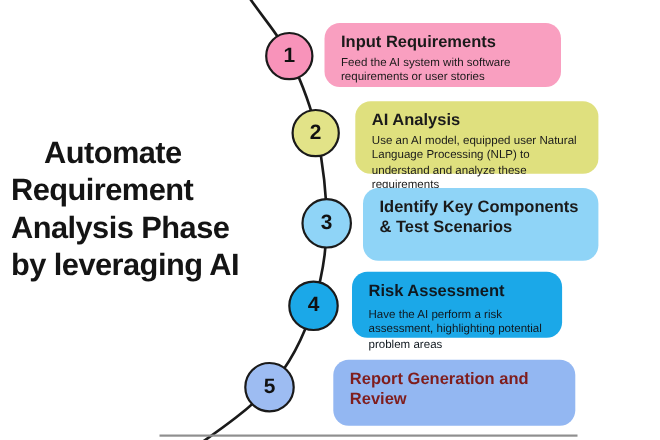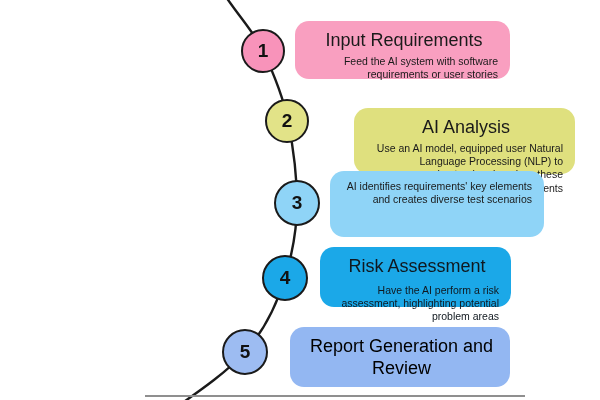--- a/index.html
+++ b/index.html
@@ -23,41 +23,47 @@
   .badge-1{left:241px;top:29px;width:44px;height:44px;}
   .badge-2{left:265px;top:99px;width:44px;height:44px;}
   .badge-3{left:274px;top:180px;width:46px;height:46px;}
   .badge-4{left:262px;top:255px;width:46px;height:46px;}
   .badge-5{left:222px;top:329px;width:46px;height:46px;}
   .step-card{
     position:absolute;border-radius:14px;box-sizing:border-box;
     padding:9px 12px 8px 15px;
   }
   .card-1{left:295px;top:21px;width:215px;height:58px;}
-  .card-2{left:323px;top:108px;width:221px;height:66px;margin-left:31px;}
+  .card-2{left:323px;top:92px;width:221px;height:66px;}
   .card-3{left:330px;top:171px;width:214px;height:66px;}
   .card-4{left:320px;top:247px;width:191px;height:60px;}
   .card-5{left:290px;top:327px;width:220px;height:60px;}
-  .step-heading{font-size:18px;font-weight:normal;line-height:1.2;margin-bottom:3px;text-align:center;}
-  .step-body{font-size:10.5px;line-height:1.28;text-align:right;}
+  .step-heading{font-size:15px;font-weight:bold;line-height:1.2;margin-bottom:3px;}
+  .step-body{font-size:10.5px;line-height:1.28;}
   .card-4 .step-heading{margin-bottom:6px;}
   .card-5 .step-heading{margin-bottom:6px;}
   .bottom-divider{
     position:absolute;left:145px;top:395px;width:380px;height:2px;background:#8f8f8f;
   }
 </style>
 </head>
 <body>
 
 <div class="canvas">
 
   <svg class="timeline-svg" viewBox="0 0 600 400" xmlns="http://www.w3.org/2000/svg">
     <path d="M 224 -6 C 240 18, 254 32, 263 51 C 272 70, 283 96, 288 121 C 293 146, 297 176, 297 203 C 297 228, 292 255, 285 278 C 277 304, 264 331, 245 352 C 226 373, 198 392, 178 406" fill="none" stroke="#1a1a1a" stroke-width="2.4"></path>
   </svg>
 
+  <h1 class="page-title">
+    <span class="tline indent">Automate</span>
+    <span class="tline">Requirement</span>
+    <span class="tline">Analysis Phase</span>
+    <span class="tline">by leveraging AI</span>
+  </h1>
 
   <div class="step-badge badge-1" style="background-color: rgb(248, 147, 186);">
     <span>1</span>
   </div>
   <div class="step-badge badge-2" style="background-color: rgb(226, 227, 136);">
     <span>2</span>
   </div>
   <div class="step-badge badge-3" style="background-color: rgb(143, 212, 247);">
     <span>3</span>
   </div>
@@ -72,27 +78,27 @@
     <div class="step-heading">Input Requirements</div>
     <div class="step-body">Feed the AI system with software requirements or user stories</div>
   </div>
 
   <div class="step-card card-2" style="background-color: rgb(223, 224, 126); color: rgb(26, 26, 26);">
     <div class="step-heading">AI Analysis</div>
     <div class="step-body">Use an AI model, equipped user Natural Language Processing (NLP) to understand and analyze these requirements</div>
   </div>
 
   <div class="step-card card-3" style="background-color: rgb(143, 212, 247); color: rgb(26, 26, 26);">
-    <div class="step-body">AI identifies requirements' key elements and creates diverse test scenarios</div>
+    <div class="step-heading">Identify Key Components &amp; Test Scenarios</div>
   </div>
 
   <div class="step-card card-4" style="background-color: rgb(27, 168, 232); color: rgb(16, 24, 31);">
     <div class="step-heading">Risk Assessment</div>
     <div class="step-body">Have the AI perform a risk assessment, highlighting potential problem areas</div>
   </div>
 
-  <div class="step-card card-5" style="background-color: rgb(147, 183, 242); color: #000000;">
+  <div class="step-card card-5" style="background-color: rgb(147, 183, 242); color: #7f1d1d; margin-left: 13px;">
     <div class="step-heading">Report Generation and Review</div>
   </div>
 
   <div class="bottom-divider" style="background-color: rgb(143, 143, 143);"></div>
 
 </div>
 
 </body></html>

